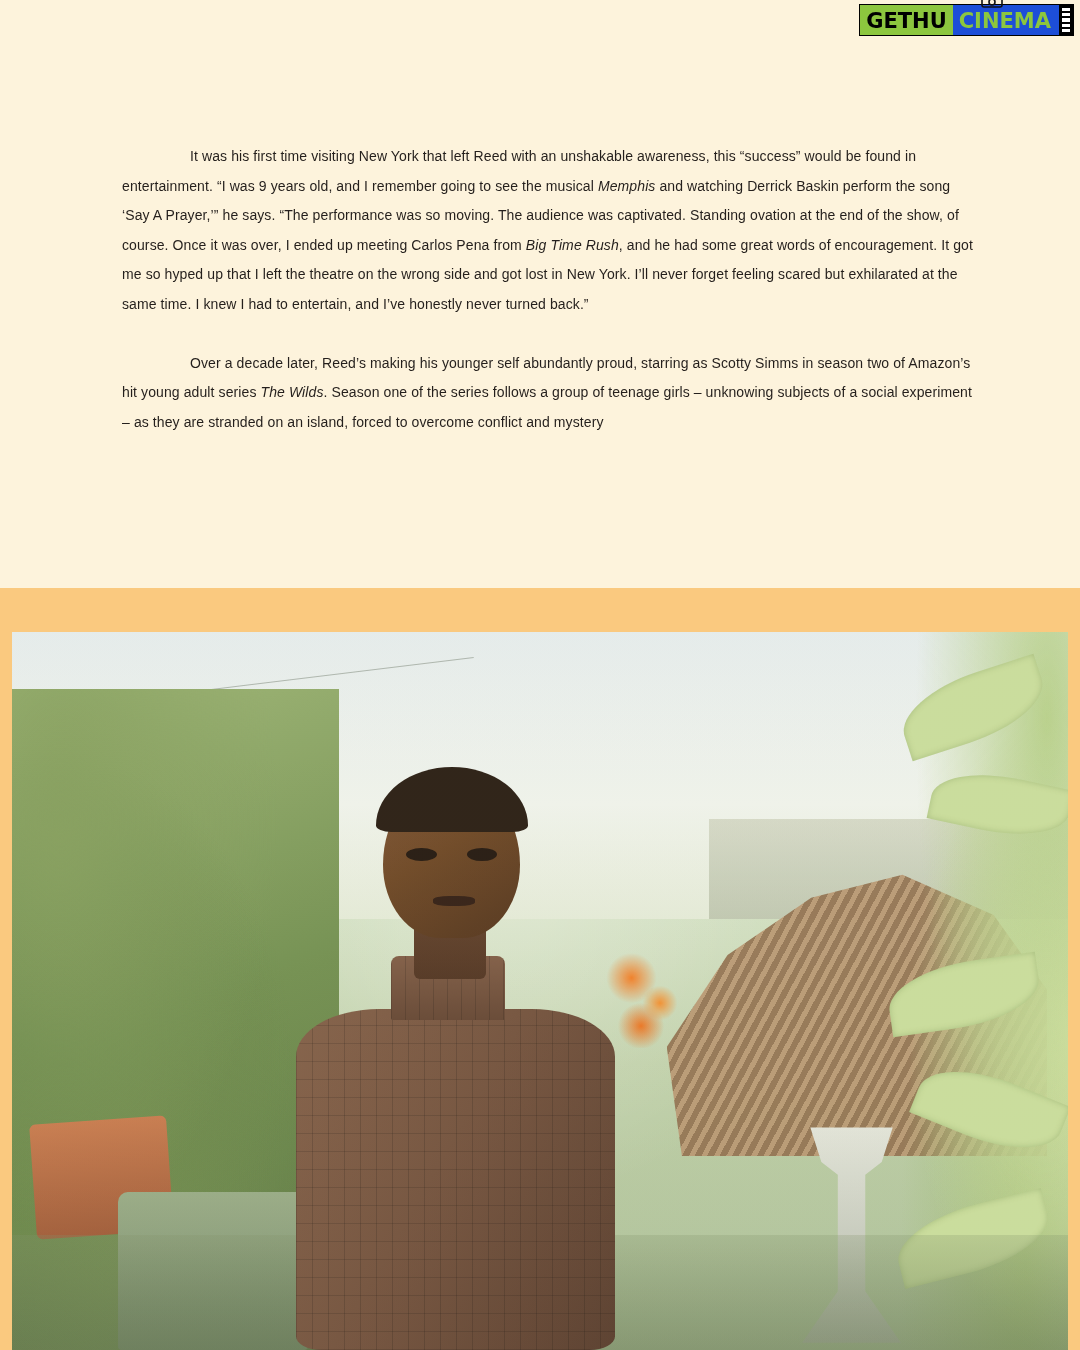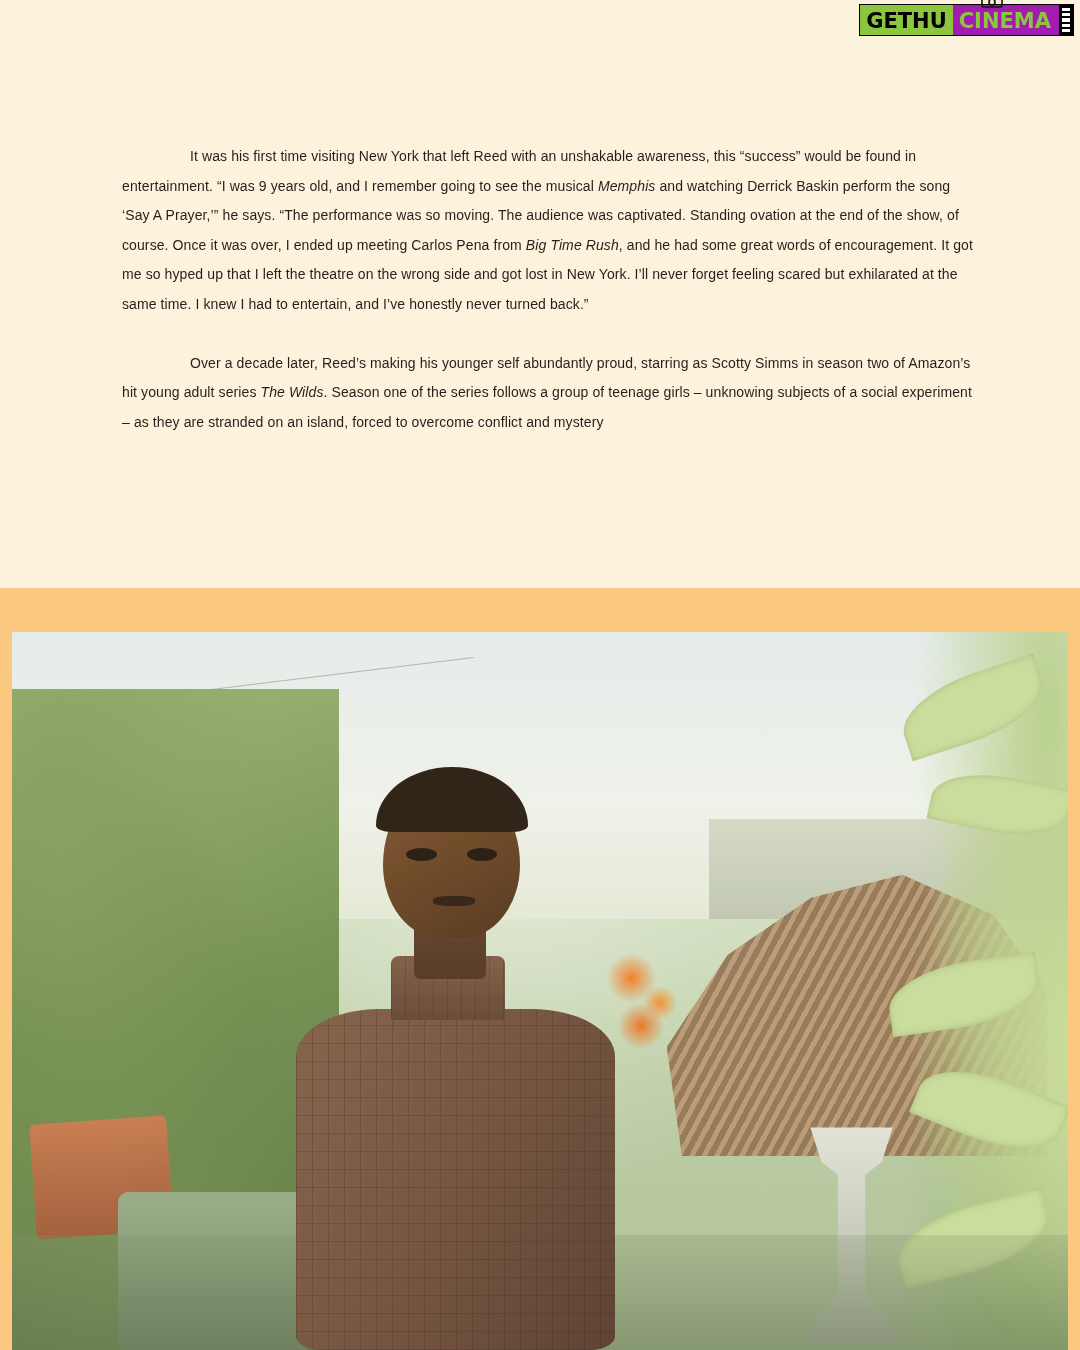--- a/index.html
+++ b/index.html
@@ -43,21 +43,21 @@
     color: #000;
     font-weight: bold;
     font-size: 21px;
     letter-spacing: 0px;
     padding: 2px 6px 0 6px;
     display: flex;
     align-items: center;
     font-family: "DejaVu Sans", sans-serif;
   }
   .wm-cinema {
-    background: #a21caf;
+    background: #1d4ed8;
     color: #8cc63e;
     font-weight: bold;
     font-size: 21px;
     padding: 2px 8px 0 6px;
     display: flex;
     align-items: center;
     font-family: "DejaVu Sans", sans-serif;
   }
   .wm-strip {
     width: 14px;

